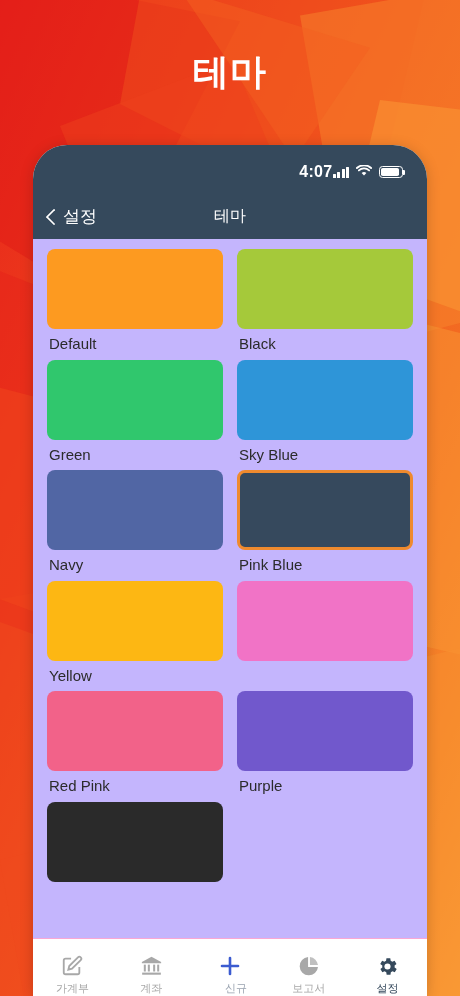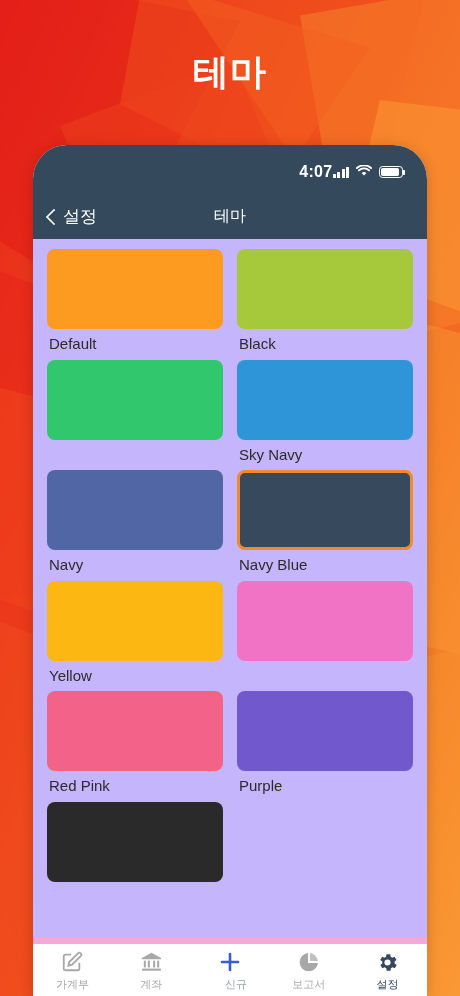--- a/index.html
+++ b/index.html
@@ -179,23 +179,23 @@
     padding: 7px 2px 0 2px;
     line-height: 1.1;
   }
 
   
   .tabbar {
     position: absolute;
     left: 0; right: 0; bottom: 0;
     height: 58px;
     background: #ffffff;
-    border-top: 6px solid #f9a8d4;
-    display: flex;
-    align-items: flex-start;
+    border-top: 1px solid #f9a8d4;
+    display: flex;
+    align-items: flex-end;
     padding-top: 6px;
     box-sizing: border-box;
   }
   .tab {
     flex: 1;
     display: flex;
     flex-direction: column;
     align-items: center;
     gap: 3px;
     cursor: pointer;
@@ -269,32 +269,33 @@
           <div class="cell">
             <div class="swatch" style="background: rgb(253, 154, 32);"></div>
             <div class="swatch-label">Default</div>
           </div>
           <div class="cell">
             <div class="swatch" style="background: rgb(165, 201, 58);"></div>
             <div class="swatch-label">Black</div>
           </div>
           <div class="cell">
             <div class="swatch" style="background: rgb(48, 199, 109);"></div>
+            <div class="swatch-label">Green</div>
           </div>
           <div class="cell">
             <div class="swatch" style="background: rgb(46, 149, 216);"></div>
-            <div class="swatch-label">Sky Navy</div>
+            <div class="swatch-label">Sky Blue</div>
           </div>
           <div class="cell">
             <div class="swatch" style="background: rgb(81, 102, 164);"></div>
             <div class="swatch-label">Navy</div>
           </div>
           <div class="cell selected">
             <div class="swatch" style="background: rgb(54, 73, 93);"></div>
-            <div class="swatch-label">Navy Blue</div>
+            <div class="swatch-label">Pink Blue</div>
           </div>
           <div class="cell">
             <div class="swatch" style="background: rgb(253, 183, 19);"></div>
             <div class="swatch-label">Yellow</div>
           </div>
           <div class="cell">
             <div class="swatch" style="background: rgb(241, 115, 198);"></div>
           </div>
           <div class="cell">
             <div class="swatch" style="background: rgb(242, 98, 137);"></div>

